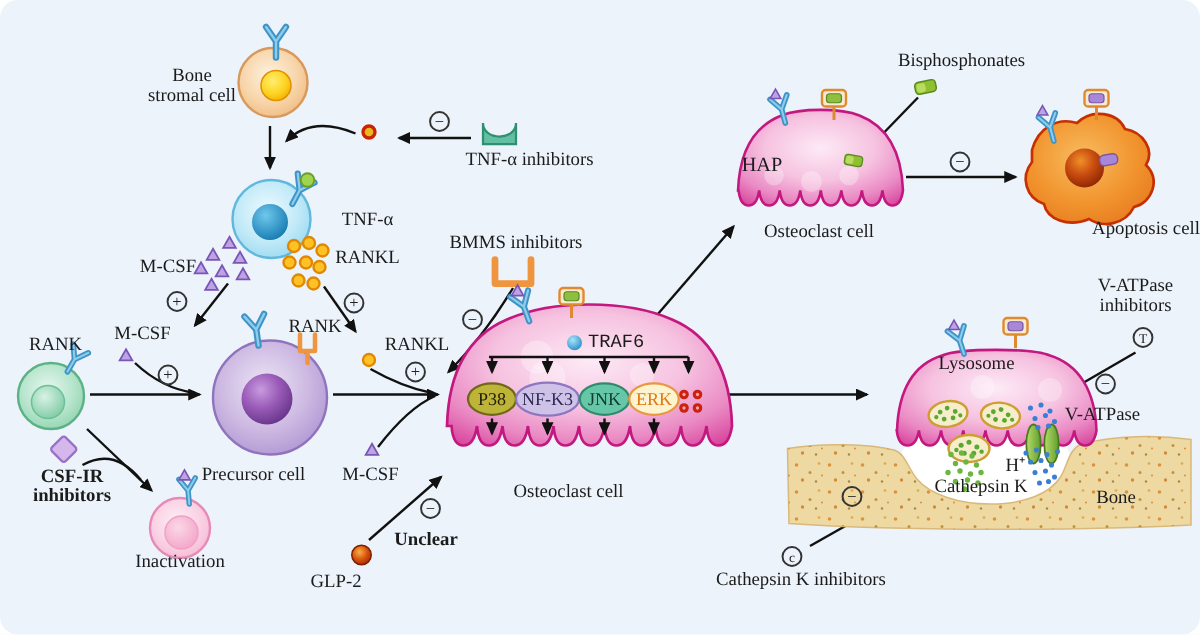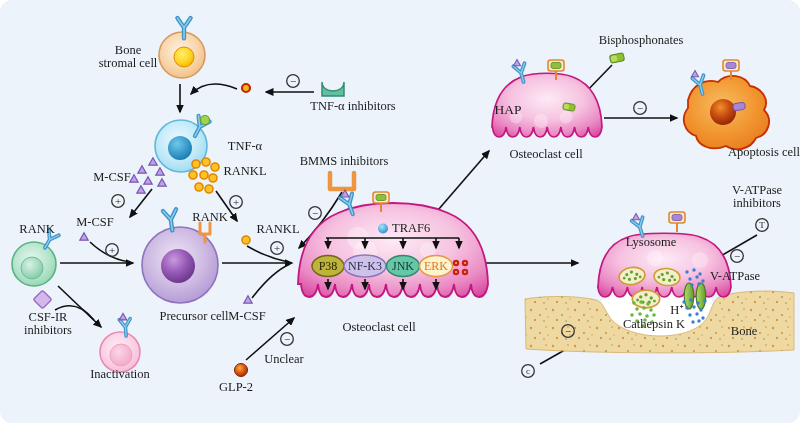--- a/index.html
+++ b/index.html
@@ -1,20 +1,20 @@
 <!DOCTYPE html>
 <html><head>
 <meta charset="utf-8">
 <style>
   html,body{margin:0;padding:0;background:#ffffff;}
   .stage{position:relative;width:800px;height:423px;background:#ecf3fa;border-radius:12px;overflow:hidden;
          font-family:"Liberation Serif",serif;}
   .stage svg{position:absolute;left:0;top:0;}
   .lbl{position:absolute;font-size:12.5px;color:#1b1b1b;white-space:nowrap;transform:translateX(-50%);line-height:13px;text-align:center;}
-  .lbl.la{transform:none;text-align:left;}
+  .lbl.la{transform:none;text-align:left;font-family:Liberation Mono, monospace;}
   .lbl.big{font-size:13.5px;}
   svg text{font-family:"Liberation Serif",serif;}
 </style>
 </head>
 <body>
 
 <div class="stage">
 <svg width="800" height="423" viewBox="0 0 800 423">
   <defs>
     <marker id="ah" markerWidth="9" markerHeight="8" refX="7.5" refY="4" orient="auto" markerUnits="userSpaceOnUse">
@@ -437,37 +437,38 @@
 </div>
 <div class="lbl" style="left:245px;top:100px;margin-top:40px;">TNF-α</div>
 <div class="lbl" style="left:353px;top:100px;">TNF-α inhibitors</div>
 <div class="lbl" style="left:112px;top:171px;">M-CSF</div>
 <div class="lbl" style="left:245px;top:165px;">RANKL</div>
 <div class="lbl" style="left:37px;top:223px;">RANK</div>
 <div class="lbl" style="left:95px;top:216px;">M-CSF</div>
 <div class="lbl" style="left:210px;top:211px;text-align:right;">RANK</div>
 <div class="lbl" style="left:278px;top:223px;">RANKL</div>
 <div class="lbl" style="left:344px;top:155px;">BMMS inhibitors</div>
-<div class="lbl" style="left:48px;top:311px;">
+<div class="lbl" style="left:48px;top:311px;font-weight:bold;">
   <span>CSF-IR</span><br>
   <span>inhibitors</span>
 </div>
-<div class="lbl" style="left:194px;top:310px;">Precursor cell</div>
+<div class="lbl" style="left:169px;top:310px;">Precursor cell</div>
 <div class="lbl" style="left:120px;top:368px;">Inactivation</div>
 <div class="lbl" style="left:247px;top:310px;">M-CSF</div>
-<div class="lbl" style="left:284px;top:353px;">Unclear</div>
-<div class="lbl" style="left:236px;top:381px;">GLP-2</div>
+<div class="lbl" style="left:284px;top:353px;font-weight:bold;">Unclear</div>
+<div class="lbl" style="left:224px;top:381px;">GLP-2</div>
 <div class="lbl" style="left:379px;top:321px;">Osteoclast cell</div>
 <div class="lbl la" style="left:392px;top:222px;">TRAF6</div>
 <div class="lbl" style="left:641px;top:34px;">Bisphosphonates</div>
 <div class="lbl big" style="left:508px;top:103px;text-align:right;">HAP</div>
 <div class="lbl" style="left:546px;top:148px;">Osteoclast cell</div>
 <div class="lbl" style="left:764px;top:146px;">Apoptosis cell</div>
 <div class="lbl" style="left:651px;top:236px;">Lysosome</div>
 <div class="lbl" style="left:735px;top:270px;">V-ATPase</div>
 <div class="lbl" style="left:757px;top:184px;">
   <span>V-ATPase</span><br>
   <span>inhibitors</span>
 </div>
 <div class="lbl" style="left:677px;top:304px;">H⁺</div>
 <div class="lbl" style="left:654px;top:318px;text-align:right;">Cathepsin K</div>
 <div class="lbl" style="left:744px;top:325px;">Bone</div>
+<div class="lbl" style="left:534px;top:380px;">Cathepsin K inhibitors</div>
 </div>
 
 </body></html>

